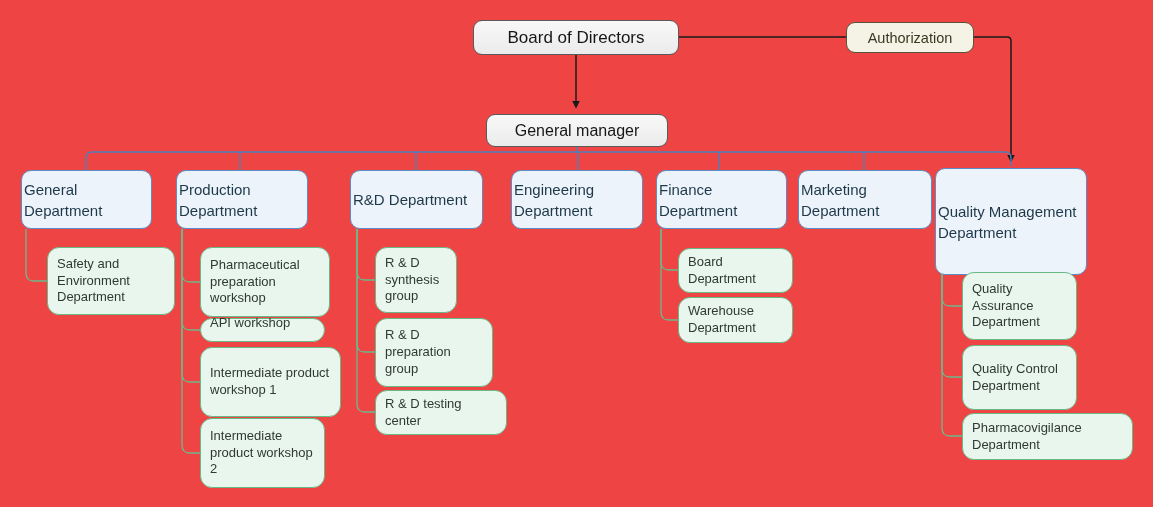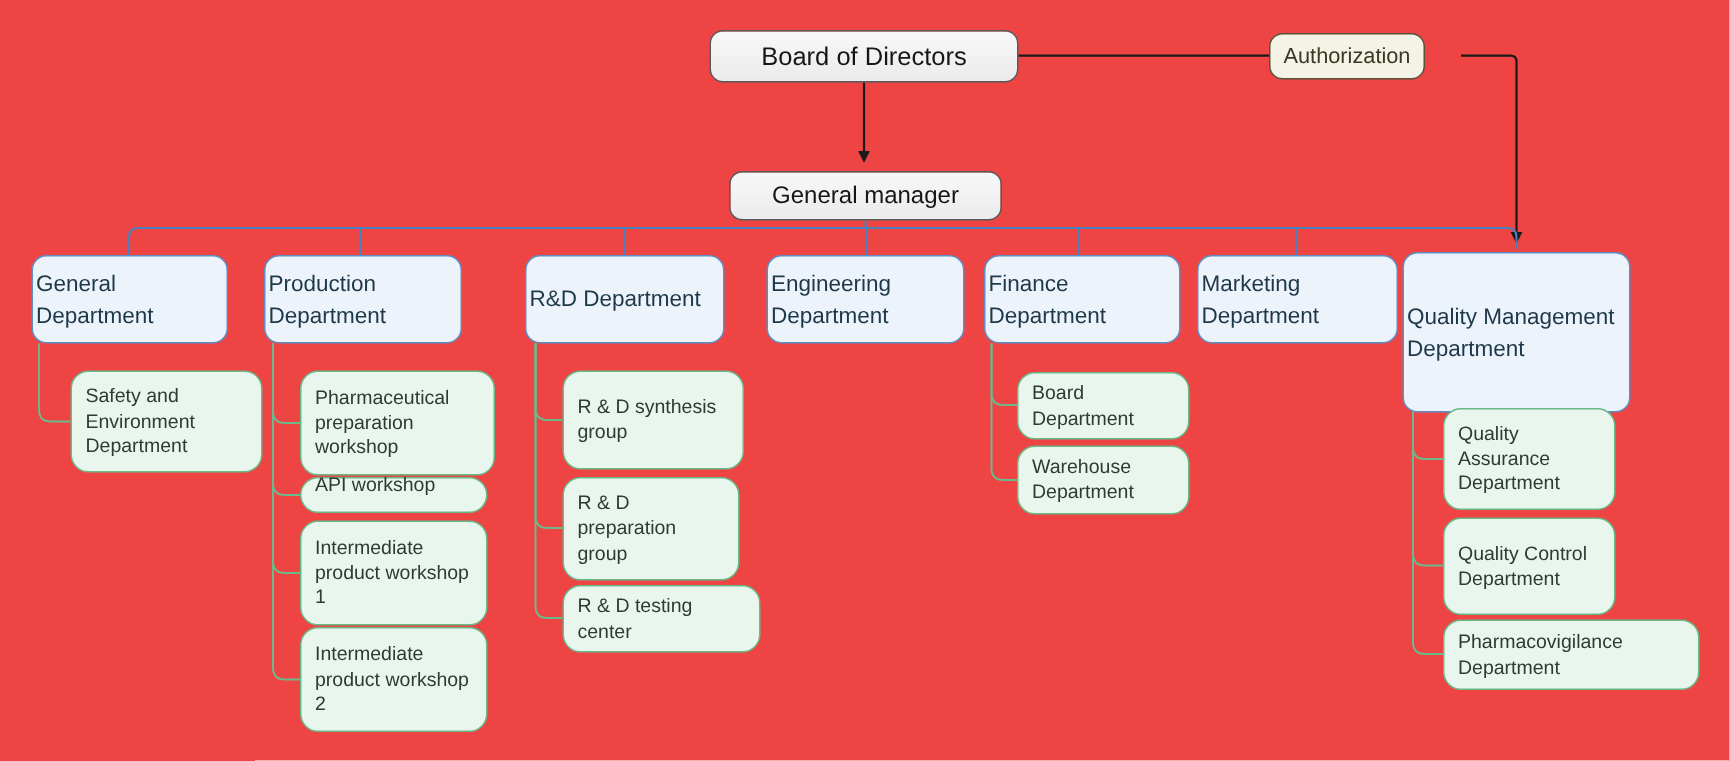--- a/index.html
+++ b/index.html
@@ -95,21 +95,21 @@
 
     <path d="M942 253 L942 298 Q942 306 950 306 L962 306" stroke="#6cb98c" stroke-width="1.3" fill="none"></path>
     <path d="M942 253 L942 369 Q942 377 950 377 L962 377" stroke="#6cb98c" stroke-width="1.3" fill="none"></path>
     <path d="M942 253 L942 428 Q942 436 950 436 L962 436" stroke="#6cb98c" stroke-width="1.3" fill="none"></path>
   </svg>
 
   <div class="node exec board" style="left:473px;top:20px;width:206px;height:35px">
     <span style="width:100%">Board of Directors</span>
   </div>
 
-  <div class="node auth" style="left:846px;top:22px;width:104px;height:31px">
+  <div class="node auth" style="left:846px;top:22px;width:128px;height:31px">
     <span style="width:100%">Authorization</span>
   </div>
 
   <div class="node exec gm" style="left:486px;top:114px;width:182px;height:33px">
     <span style="width:100%">General manager</span>
   </div>
 
   <div class="node dept" style="left:21px;top:170px;width:131px;height:59px">
     <span>General Department</span>
   </div>
@@ -135,28 +135,28 @@
   <div class="node sub" style="left:47px;top:247px;width:128px;height:68px">
     <span>Safety and Environment Department</span>
   </div>
 
   <div class="node sub" style="left:200px;top:247px;width:130px;height:70px">
     <span>Pharmaceutical preparation workshop</span>
   </div>
   <div class="node sub" style="left:200px;top:318px;width:125px;height:24px;padding-top:1px;padding-bottom:14px">
     <span>API workshop</span>
   </div>
-  <div class="node sub" style="left:200px;top:347px;width:125px;height:70px">
+  <div class="node sub" style="left:200px;top:347px;width:141px;height:70px">
     <span>Intermediate product workshop 1</span>
   </div>
   <div class="node sub" style="left:200px;top:418px;width:125px;height:70px">
     <span>Intermediate product workshop 2</span>
   </div>
 
-  <div class="node sub" style="left:375px;top:247px;width:121px;height:66px">
+  <div class="node sub" style="left:375px;top:247px;width:82px;height:66px">
     <span>R &amp; D synthesis group</span>
   </div>
   <div class="node sub" style="left:375px;top:318px;width:118px;height:69px">
     <span>R &amp; D preparation group</span>
   </div>
   <div class="node sub" style="left:375px;top:390px;width:132px;height:45px">
     <span>R &amp; D testing center</span>
   </div>
 
   <div class="node sub" style="left:678px;top:248px;width:115px;height:45px">

